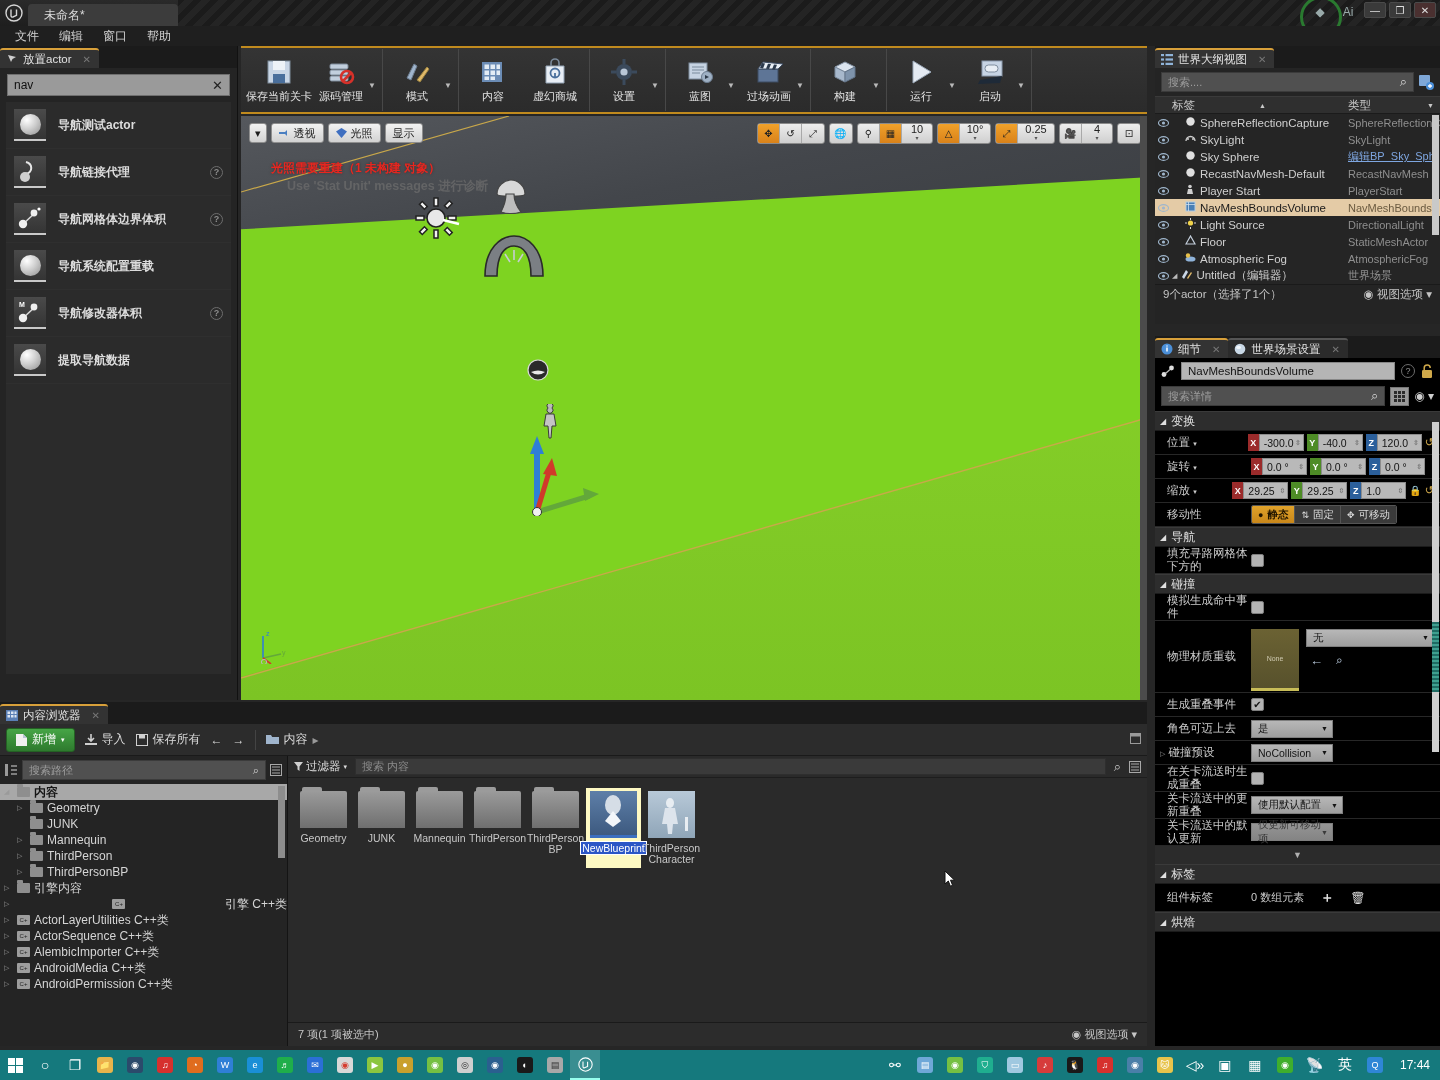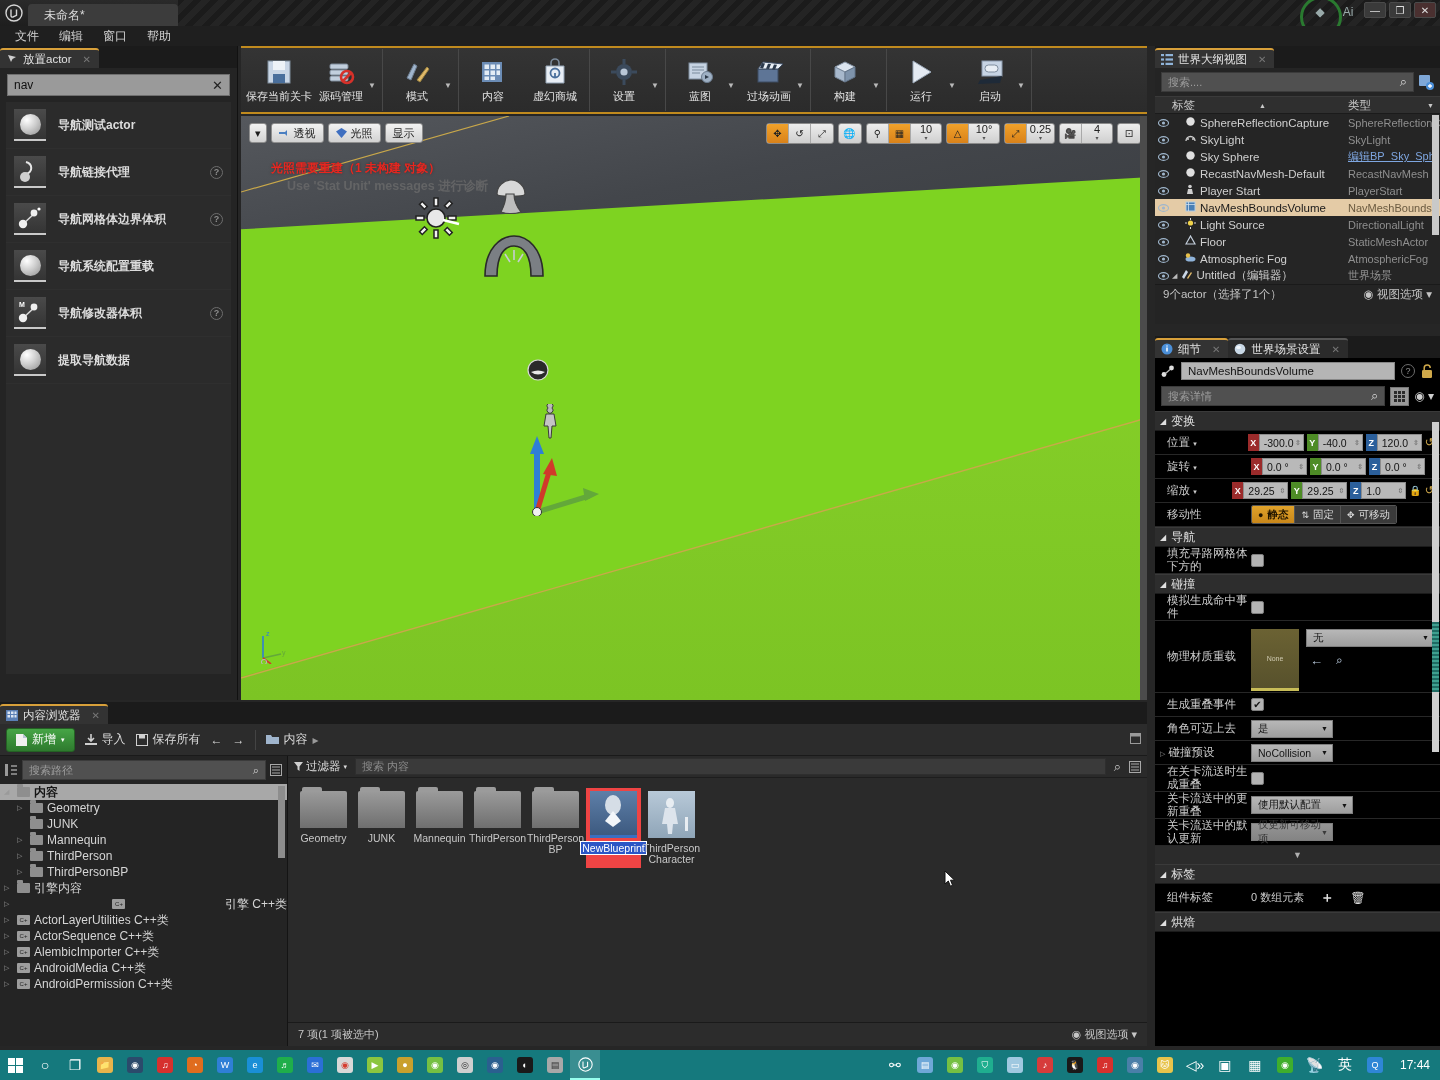--- a/index.html
+++ b/index.html
@@ -96,21 +96,21 @@
     font-weight:bold; opacity:.75; }
   .vp-right{ position:absolute; right:6px; top:7px; display:flex; gap:4px; align-items:center; }
   .vseg{ display:flex; background:linear-gradient(#ededed,#cfcfcf); border:1px solid #8a8a8a;
     border-radius:3px; overflow:hidden; height:21px; }
   .vcell{ width:22px; height:19px; display:flex; align-items:center; justify-content:center;
     border-right:1px solid #a9a9a9; font-size:10px; color:#222; }
   .vcell:last-child{ border-right:0; }
   .vcell.on{ background:linear-gradient(#f0a12a,#d9821a); }
   .vcell.num{ width:30px; flex-direction:column; gap:0; line-height:9px; font-size:11px; }
   .vcell.num small{ font-size:6px; color:#555; }
-  .vcell.wide{ width:27px; }
+  .vcell.wide{ width:36px; }
   .axis-gizmo{ position:absolute; left:14px; bottom:36px; width:40px; height:40px; }
   .vp-scroll{ position:absolute; right:0; top:0; width:7px; height:584px; background:#4b4b4b; }
 
   
   .cbrowser{ position:absolute; left:0; top:702px; width:1147px; height:344px;
     background:#242424; }
   .cb-tabrow{ height:22px; background:#1b1b1b; display:flex; align-items:flex-end; }
   .cb-toolbar{ height:32px; background:#2c2c2c; display:flex; align-items:center;
     padding:0 6px; gap:10px; border-bottom:1px solid #1a1a1a; }
   .cb-add{ height:24px; padding:0 9px; background:linear-gradient(#46a546,#2e7a2e);
@@ -135,21 +135,21 @@
     font-size:6px; display:flex; align-items:center; justify-content:center; }
   .tree-scroll{ position:absolute; right:2px; top:2px; width:7px; height:72px; background:#8d8d8d; }
   .cb-right{ flex:1; background:#2a2a2a; position:relative; }
   .cb-filterbar{ height:22px; display:flex; align-items:center; gap:8px; padding:0 6px;
     border-bottom:1px solid #1d1d1d; }
   .filter-btn{ display:flex; align-items:center; gap:3px; font-size:11.5px; color:#dcdcdc; }
   .asset-search{ flex:1; height:17px; background:#3a3a3a; border:1px solid #2e2e2e;
     display:flex; align-items:center; padding:0 6px; font-size:11px; color:#8c8c8c; }
   .assets{ display:flex; gap:3px; padding:10px 0 0 8px; }
   .asset{ width:55px; display:flex; flex-direction:column; align-items:center; padding:3px 0; }
-  .asset.sel{ background:#ef4444;align-items:center; }
+  .asset.sel{ background:#fef9c3;align-items:center; }
   .asset-fold{ width:47px; height:37px; background:linear-gradient(#9b9b9b,#6f6f6f);
     border-radius:2px 2px 0 0; position:relative; }
   .asset-fold:before{ content:""; position:absolute; left:2px; top:-4px; width:20px; height:5px;
     background:#9b9b9b; border-radius:2px 2px 0 0; }
   .asset-img{ width:47px; height:47px; position:relative; overflow:hidden; }
   .asset-name{ font-size:10.5px; color:#c8c8c8; text-align:center; line-height:11px;
     margin-top:5px; }
   .asset.sel .asset-name{ color:#111; }
   .name-edit{ background:#2b56c6; color:#fff; outline:1px solid #fff; padding:0 1px; }
   .cb-footer{ position:absolute; left:288px; right:0; bottom:0; height:24px;
@@ -1282,21 +1282,21 @@
     </div>
     <div class="prow">
       <div class="pname">在关卡流送时生成重叠</div>
       <div class="pval">
           <span class="chk"></span>
         </div>
     </div>
     <div class="prow">
       <div class="pname">关卡流送中的更新重叠</div>
       <div class="pval">
-        <div class="ddown" style="width:102px">
+        <div class="ddown" style="width:92px">
           <span>使用默认配置</span>
             <span style="font-size:7px">▼</span>
         </div>
       </div>
     </div>
     <div class="prow">
       <div class="pname">关卡流送中的默认更新</div>
       <div class="pval">
         <div class="ddown" style="width:82px;background:linear-gradient(#949494,#848484);color:#3a3a3a">
           <span>仅更新可移动项</span>

